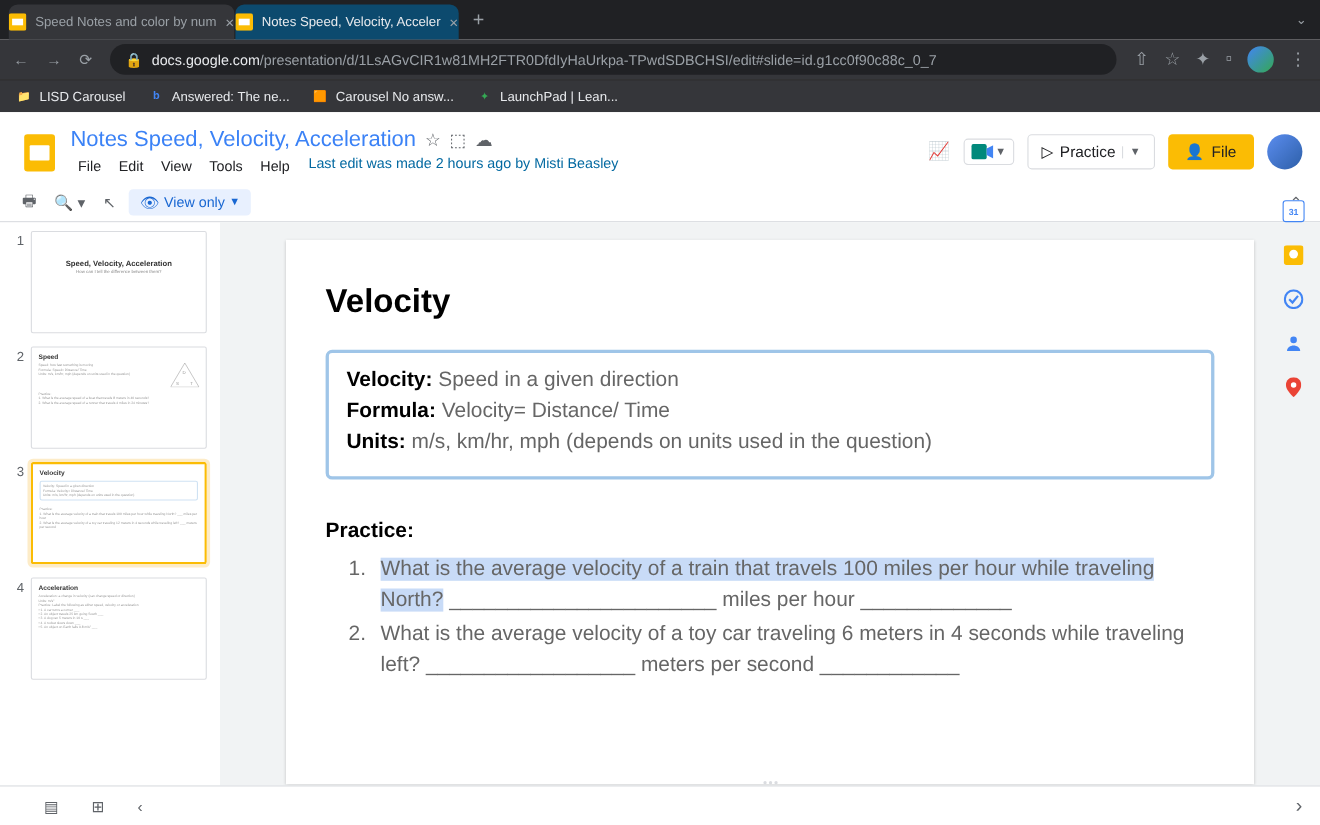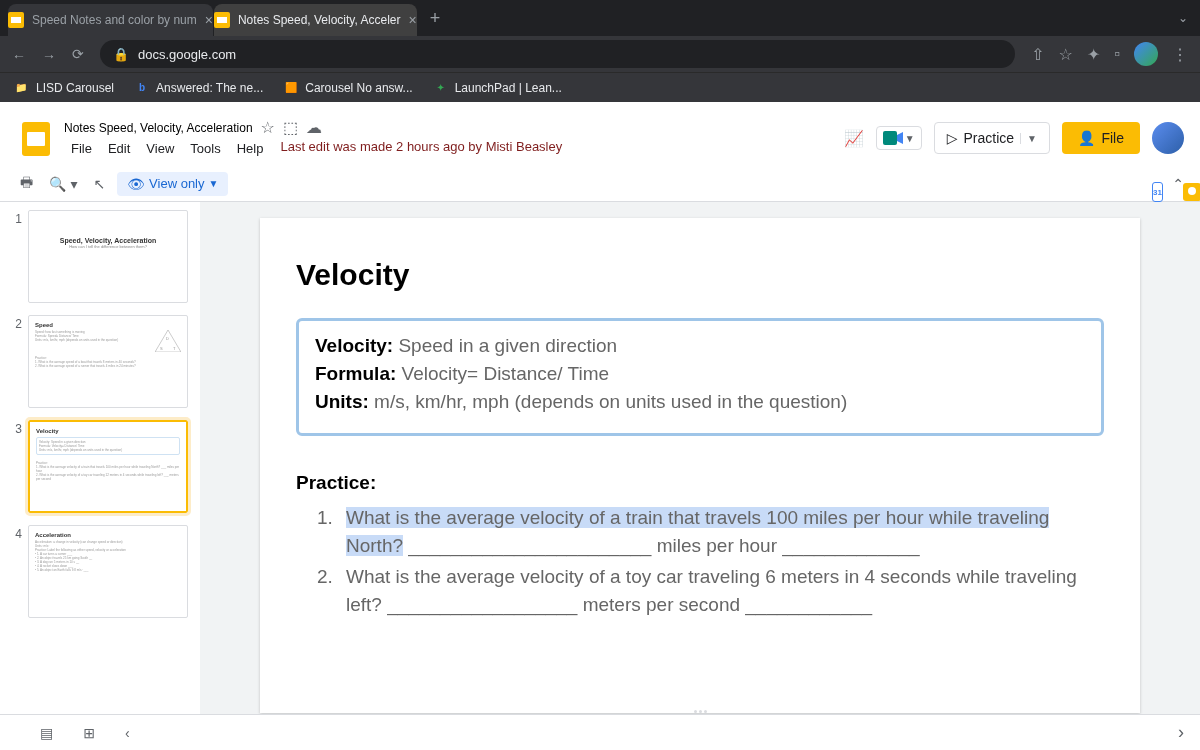--- a/index.html
+++ b/index.html
@@ -1,44 +1,44 @@
 <!DOCTYPE html>
 <html><head>
 <meta charset="utf-8">
 <style>
 *{box-sizing:border-box;margin:0;padding:0;font-family:Arial,sans-serif}
 body{background:#fff;width:1200px;height:750px;overflow:hidden;position:relative}
 .browser-top{background:#202124;display:flex;align-items:center;height:36px;padding:0 8px}
 .tab{background:#35363a;color:#9aa0a6;height:32px;margin-top:4px;padding:0 0;display:flex;align-items:center;border-radius:8px 8px 0 0;font-size:12px;max-width:225px;margin-right:1px}
-.tab.active{background:#404040;color:#e8eaed}
+.tab.active{background:#0c4a6e;color:#e8eaed}
 .tab-ico{width:16px;height:16px;margin-right:8px;flex-shrink:0}
 .tab-text{white-space:nowrap;overflow:hidden;text-overflow:ellipsis;flex:1}
 .tab-close{margin-left:8px;font-size:14px;color:#9aa0a6}
 .tab-add{color:#9aa0a6;padding:0 12px;font-size:18px}
 .browser-chev{position:absolute;right:12px;color:#9aa0a6;font-size:12px}
 .addr-bar{background:#35363a;height:36px;display:flex;align-items:center;padding:0 12px;gap:16px}
 .addr-ico{color:#9aa0a6;font-size:14px}
 .url{background:#202124;flex:1;height:28px;border-radius:14px;display:flex;align-items:center;padding:0 14px;color:#9aa0a6;font-size:13px}
 .url-white{color:#e8eaed}
 .url-ext{color:#9aa0a6}
 .addr-right{display:flex;align-items:center;gap:14px;color:#9aa0a6}
 .avatar{width:24px;height:24px;border-radius:50%;background:linear-gradient(135deg,#4285f4,#34a853)}
 .bookmarks{background:#35363a;height:30px;border-top:1px solid #2a2a2a;display:flex;align-items:center;padding:0 14px;gap:20px;font-size:12px;color:#e8eaed}
 .bm{display:flex;align-items:center;gap:6px}
 .bm-ico{width:16px;height:16px;display:inline-flex;align-items:center;justify-content:center;font-size:10px}
 .app-header{background:#fff;height:64px;display:flex;align-items:center;padding:8px 16px 0;position:relative}
 .logo{width:40px;height:40px;margin-right:8px}
 .logo svg{width:40px;height:40px}
 .title-area{flex:1}
 .title-row{display:flex;align-items:center;gap:8px}
-.doc-title{font-size:12px;color:#000000}
+.doc-title{font-size:20px;color:#3b82f6}
 .title-ico{color:#5f6368;font-size:16px}
 .menu-row{display:flex;gap:2px;margin-top:2px;font-size:13px;color:#202124}
 .menu-item{padding:2px 7px}
-.last-edit{color:#7f1d1d;margin-left:8px}
+.last-edit{color:#0369a1;margin-left:8px}
 .header-right{display:flex;align-items:center;gap:12px}
 .slideshow-btn{border:1px solid #dadce0;border-radius:4px;padding:7px 12px;display:flex;align-items:center;gap:6px;font-size:14px;color:#202124}
 .share-btn{background:#fbbc04;border-radius:4px;padding:8px 16px;display:flex;align-items:center;gap:6px;font-size:14px;font-weight:500;color:#202124}
 .avatar2{width:32px;height:32px;border-radius:50%;background:linear-gradient(135deg,#5b8def,#2d5fa8)}
 .toolbar{height:36px;border-bottom:1px solid #dadce0;display:flex;align-items:center;padding:0 16px;gap:8px}
 .tb-ico{color:#5f6368;padding:4px;font-size:14px}
 .view-only{background:#e8f0fe;color:#1967d2;padding:4px 10px;border-radius:4px;font-size:13px;display:flex;align-items:center;gap:4px}
 .vo-eye{font-size:14px}
 .tb-collapse{position:absolute;right:16px;color:#5f6368;font-size:14px}
 .main{display:flex;height:552px}
@@ -53,21 +53,21 @@
 .canvas-area{flex:1;background:#f1f3f4;display:flex;justify-content:center;padding:16px 40px;position:relative;overflow:hidden}
 .slide{width:880px;height:495px;background:#fff;box-shadow:0 1px 3px rgba(0,0,0,.2);position:relative;padding:40px 36px}
 .slide h2{font-size:30px;font-weight:bold;color:#000;margin-bottom:26px}
 .content-box{border:3px solid #9fc5e8;border-radius:6px;padding:14px 16px;margin-bottom:36px}
 .content-box .line{font-size:19px;color:#666;margin-bottom:6px}
 .content-box .bold{font-weight:bold;color:#000}
 .practice-title{font-size:19px;font-weight:bold;color:#000;margin-bottom:10px}
 .practice-list{list-style:decimal;padding-left:42px;font-size:19px;color:#666;line-height:1.45}
 .practice-list li{margin-bottom:4px;padding-left:8px}
 .hl{background:#c8dbf7}
-.right-sidebar{position:absolute;right:0;top:172px;width:48px;display:flex;flex-direction:row;align-items:center;gap:20px;padding-top:10px}
+.right-sidebar{position:absolute;right:0;top:172px;width:48px;display:flex;flex-direction:column;align-items:center;gap:20px;padding-top:10px}
 .rs-ico{width:20px;height:20px;display:flex;align-items:center;justify-content:center}
 .bottom-bar{position:absolute;bottom:0;left:0;right:0;height:36px;border-top:1px solid #dadce0;display:flex;align-items:center;padding:0 40px;background:#fff}
 .bot-ico{color:#5f6368;margin-right:30px;font-size:14px}
 .bot-chev{position:absolute;right:16px;color:#5f6368;font-size:18px}
 .drag-handle{position:absolute;bottom:40px;left:50%;transform:translateX(-50%);width:40px;height:4px;display:flex;justify-content:center;gap:2px}
 .drag-handle span{width:3px;height:3px;background:#dadce0;border-radius:50%}
 .cal-badge{width:20px;height:20px;background:#fff;border:1px solid #4285f4;display:flex;align-items:center;justify-content:center;font-size:8px;color:#4285f4;font-weight:bold;border-radius:3px}
 </style>
 </head>
 <body>
@@ -93,20 +93,21 @@
   <span class="browser-chev">⌄</span>
 </div>
 
 <div class="addr-bar">
   <span class="addr-ico">←</span>
   <span class="addr-ico">→</span>
   <span class="addr-ico">⟳</span>
   <div class="url">
     <span style="margin-right:8px">🔒</span>
     <span class="url-white">docs.google.com</span>
+    <span class="url-ext">/presentation/d/1LsAGvCIR1w81MH2FTR0DfdIyHaUrkpa-TPwdSDBCHSI/edit#slide=id.g1cc0f90c88c_0_7</span>
   </div>
   <div class="addr-right">
     <span>⇧</span>
     <span>☆</span>
     <span>✦</span>
     <span>▫</span>
     <span class="avatar"></span>
     <span>⋮</span>
   </div>
 </div>

